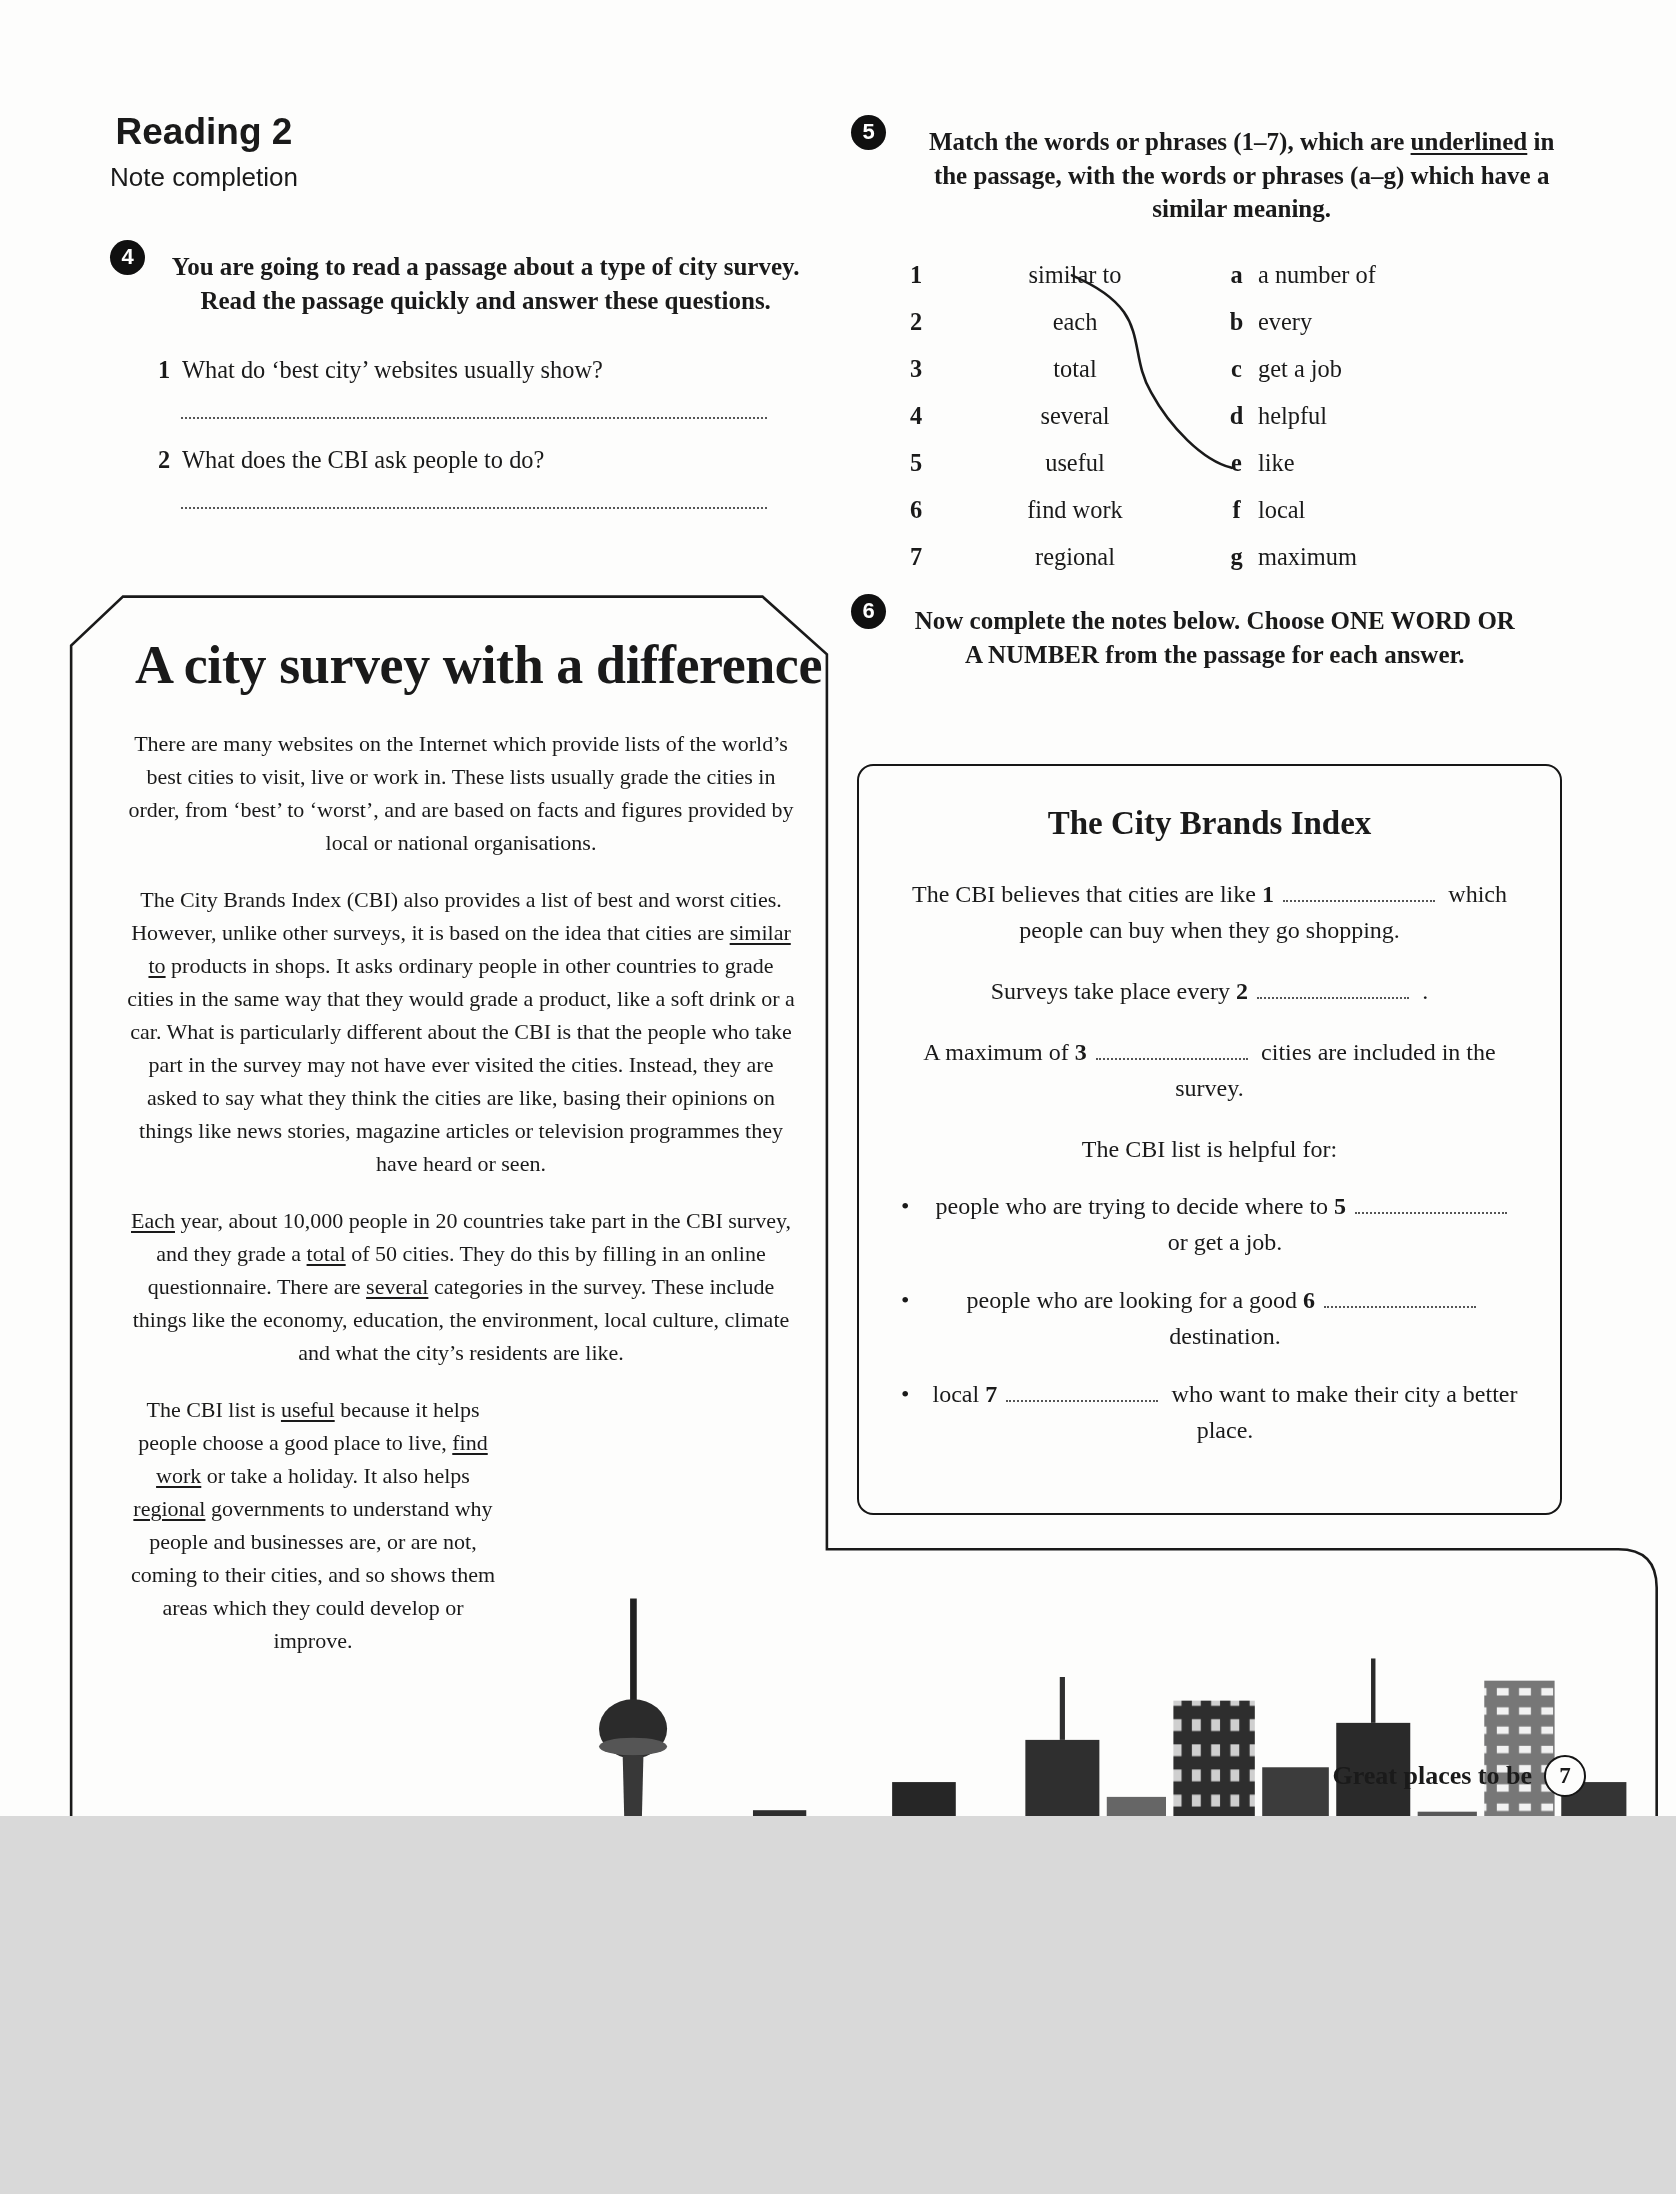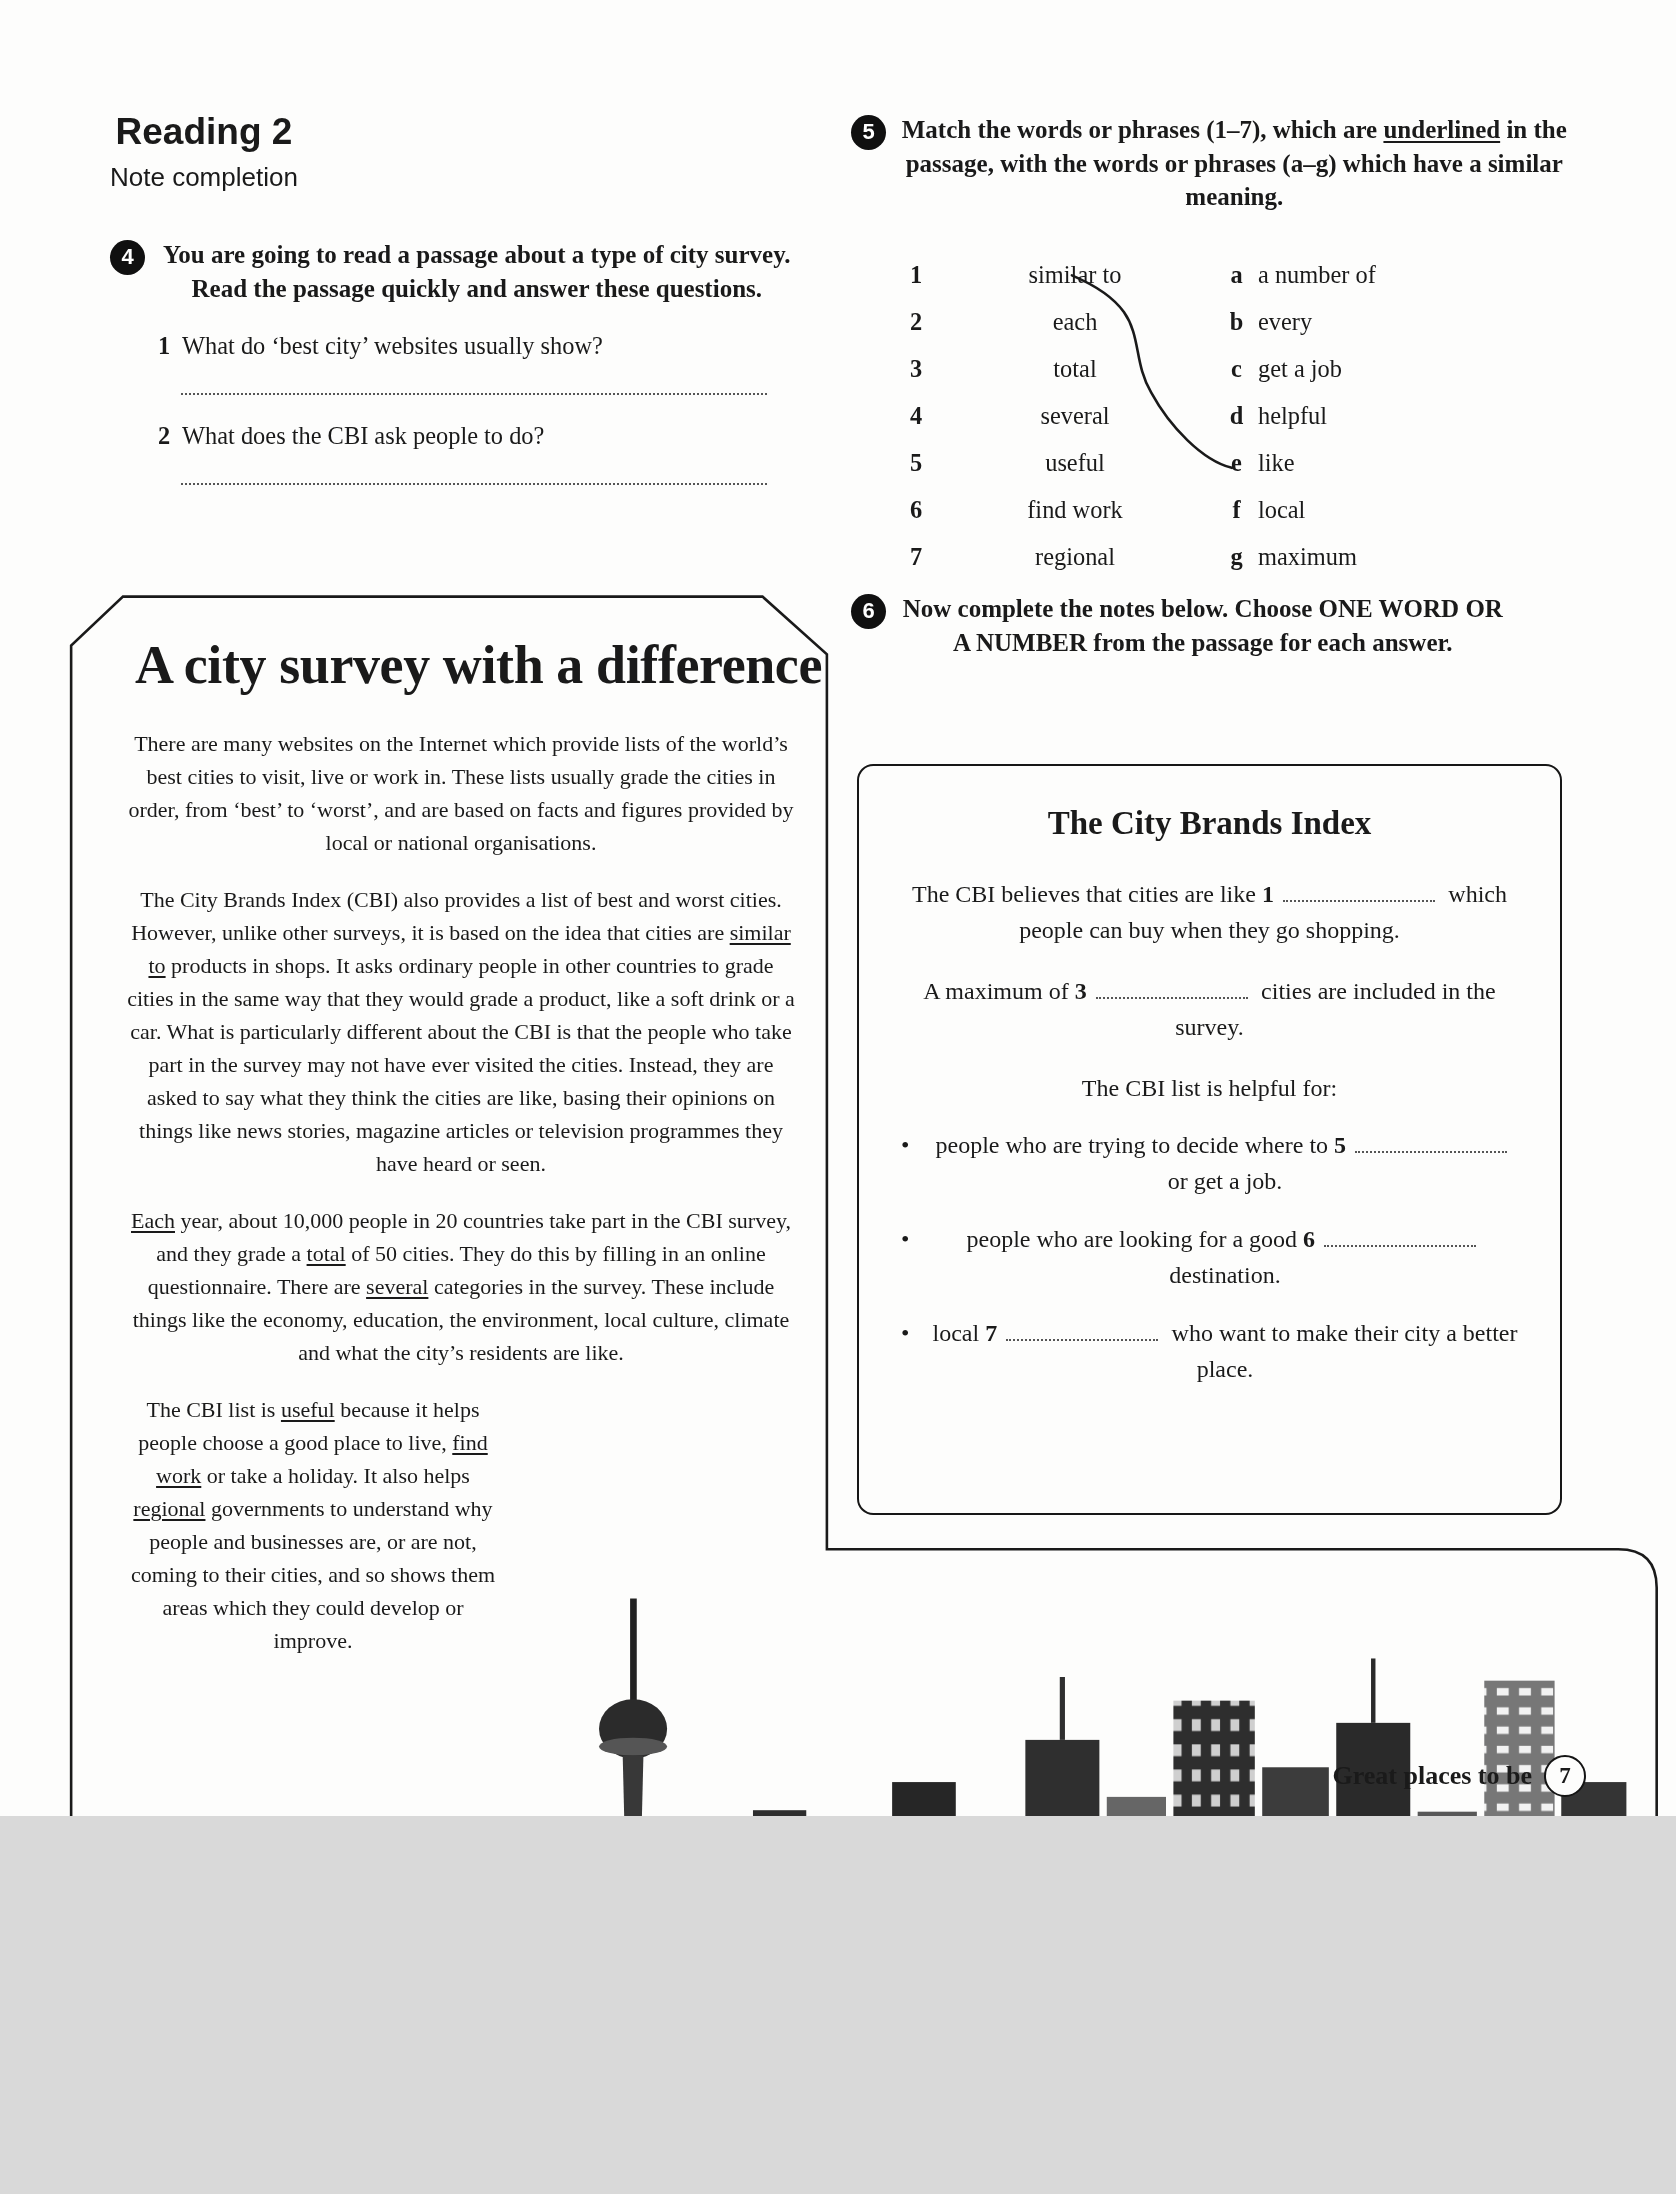--- a/index.html
+++ b/index.html
@@ -15,21 +15,21 @@
   .overlay{position:absolute;inset:0;pointer-events:none;}
   
   .hdr{position:absolute;left:110px;top:111px;}
   .h-title{font-family:"Liberation Sans",sans-serif;font-weight:700;font-size:37px;margin:0;}
   .h-sub{font-family:"Liberation Sans",sans-serif;font-size:26px;margin-top:9px;}
   
   .exheader{display:flex;gap:13.3px;align-items:flex-start;}
   .numcircle{flex:none;width:35px;height:35px;border-radius:50%;background:#101010;color:#fff;
     display:flex;align-items:center;justify-content:center;
     font-family:"Liberation Sans",sans-serif;font-weight:700;font-size:22px;margin-top:1.5px;}
-  .instr{font-weight:700;font-size:25px;line-height:1.34;margin:0;}
+  .instr{font-weight:700;font-size:25px;line-height:1.34;margin:12px;}
   .ex4{position:absolute;left:110px;top:238px;width:703px;}
   .ex4 .instr{width:637px;}
   .qrow{display:flex;margin:25px 0 0 36px;font-size:24.4px;line-height:1.3;}
   .qnum{width:36px;font-weight:700;flex:none;}
   .answer-line{margin:30px 0 3px 71px;width:586px;height:1.5px;border-bottom:2.2px dotted #555;}
   .ex5{position:absolute;left:851px;top:113px;width:733px;}
   .ex5 .instr{width:670px;}
   .u{text-decoration:underline;text-underline-offset:3px;text-decoration-thickness:1.5px;}
   .match-list{position:absolute;left:897px;top:261px;font-size:24.4px;}
   .mrow{display:flex;align-items:baseline;height:47px;}
@@ -152,20 +152,21 @@
       <span class="numcircle">6</span>
       <p class="instr">Now complete the notes below. Choose ONE WORD OR A NUMBER from the passage for each answer.</p>
     </div>
   </section>
 
   <div class="notes-box">
     <p class="notes-title">The City Brands Index</p>
 
     <p class="note"><span>The CBI believes that cities are like </span><span class="nw"><b class="nnum">1</b><span class="blank"></span></span><span> which people can buy when they go shopping.</span></p>
 
+    <p class="note"><span>Surveys take place every </span><span class="nw"><b class="nnum">2</b><span class="blank"></span></span><span> .</span></p>
 
     <p class="note"><span>A maximum of </span><span class="nw"><b class="nnum">3</b><span class="blank"></span></span><span> cities are included in the survey.</span></p>
 
 
     <p class="helpful">The CBI list is helpful for:</p>
 
     <div class="bullet"><span>people who are trying to decide where to </span><span class="nw"><b class="nnum">5</b><span class="blank"></span></span><span> or get a job.</span></div>
 
     <div class="bullet"><span>people who are looking for a good </span><span class="nw"><b class="nnum">6</b><span class="blank"></span></span><span> destination.</span></div>
 

